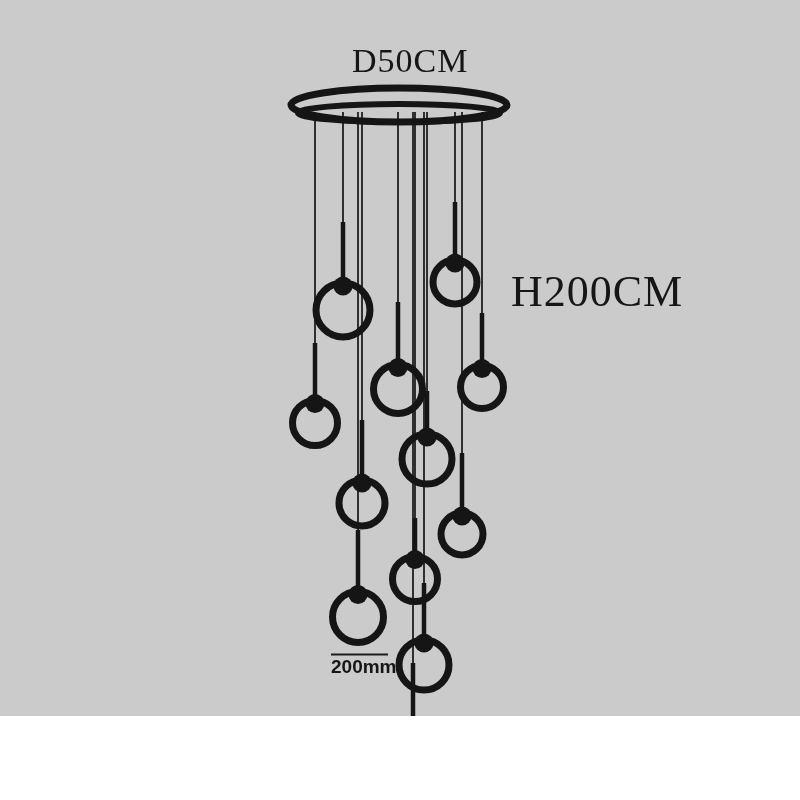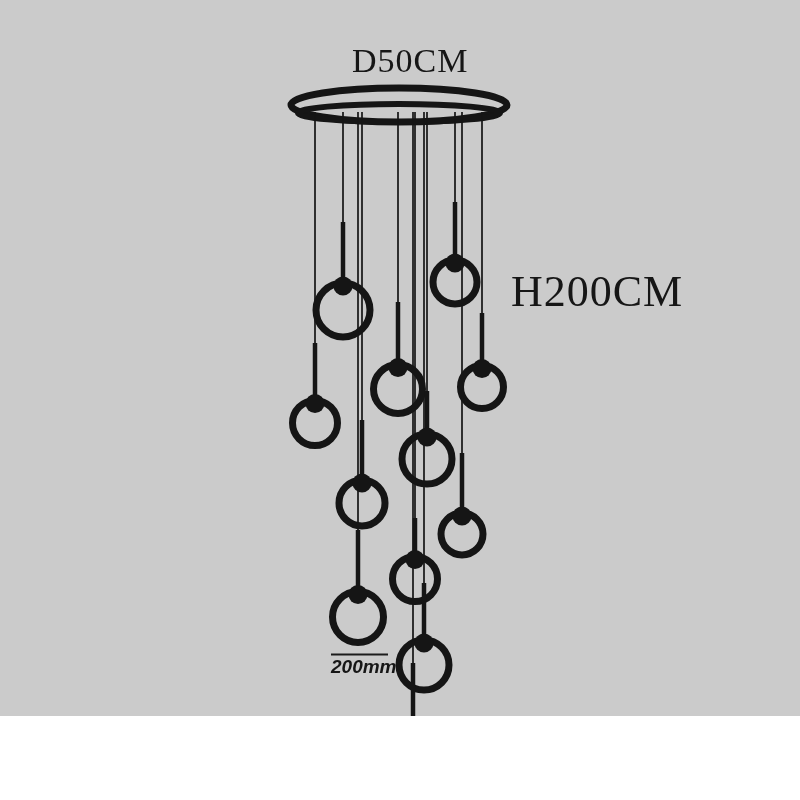--- a/index.html
+++ b/index.html
@@ -18,21 +18,20 @@
     user-select: none;
   }
   .label-serif {
     font-family: "Liberation Serif", "DejaVu Serif", serif;
     letter-spacing: 1px;
   }
   .label-scale {
     font-family: "Liberation Sans", "DejaVu Sans", sans-serif;
     font-weight: 700;
     letter-spacing: 0px;
-    font-style: italic;
   }
   .diameter-label { left: 352px; top: 44px; font-size: 34px; }
   .height-label   { left: 511px; top: 270px; font-size: 44px; }
   .scale-label    { left: 331px; top: 657px; font-size: 19px; width: 58px; text-align: center; }
   svg.diagram { position: absolute; left: 0; top: 0; }
 </style>
 </head>
 <body>
 
 <div class="canvas" style="background: rgb(203, 203, 203);">

